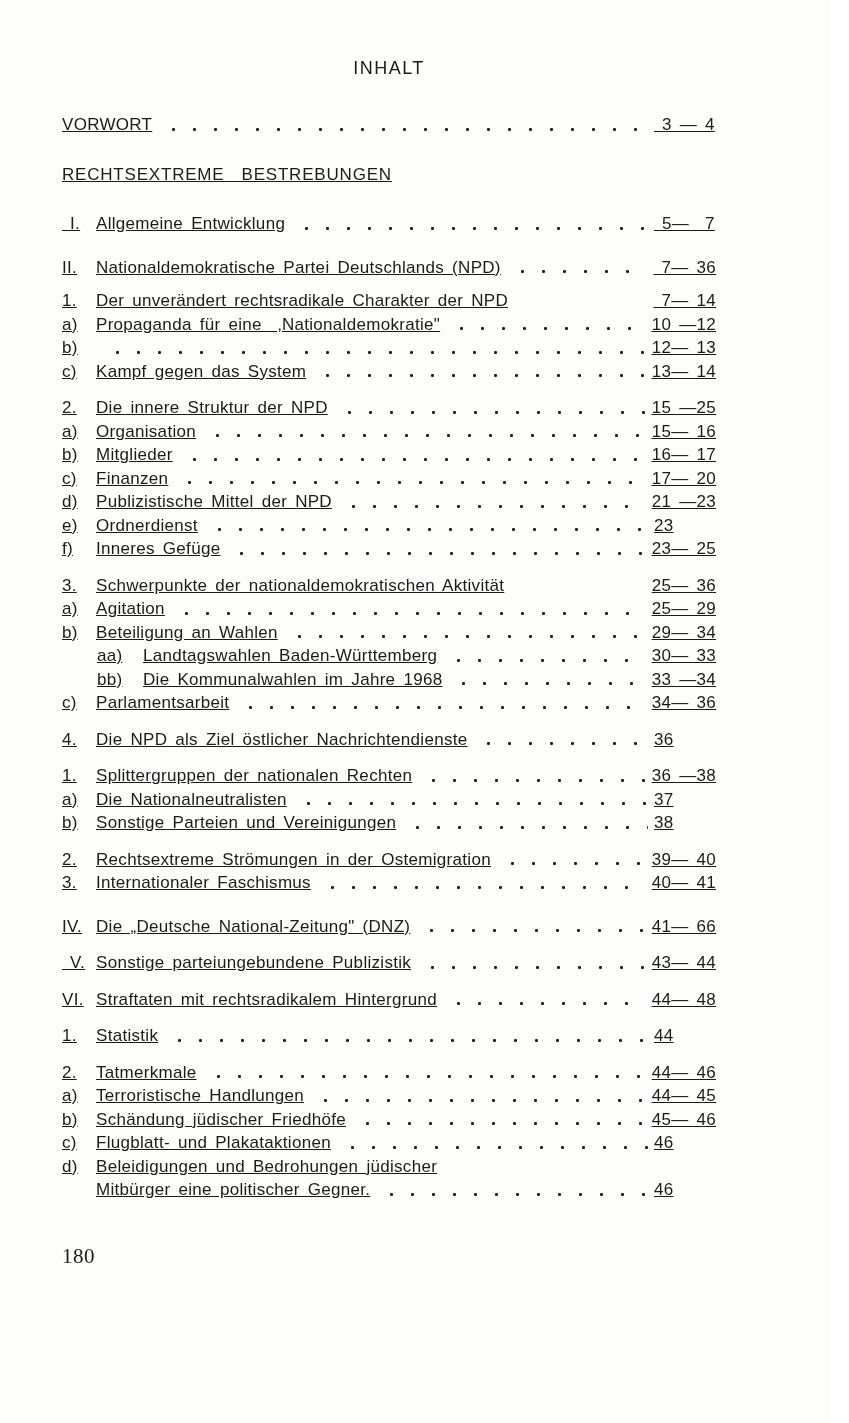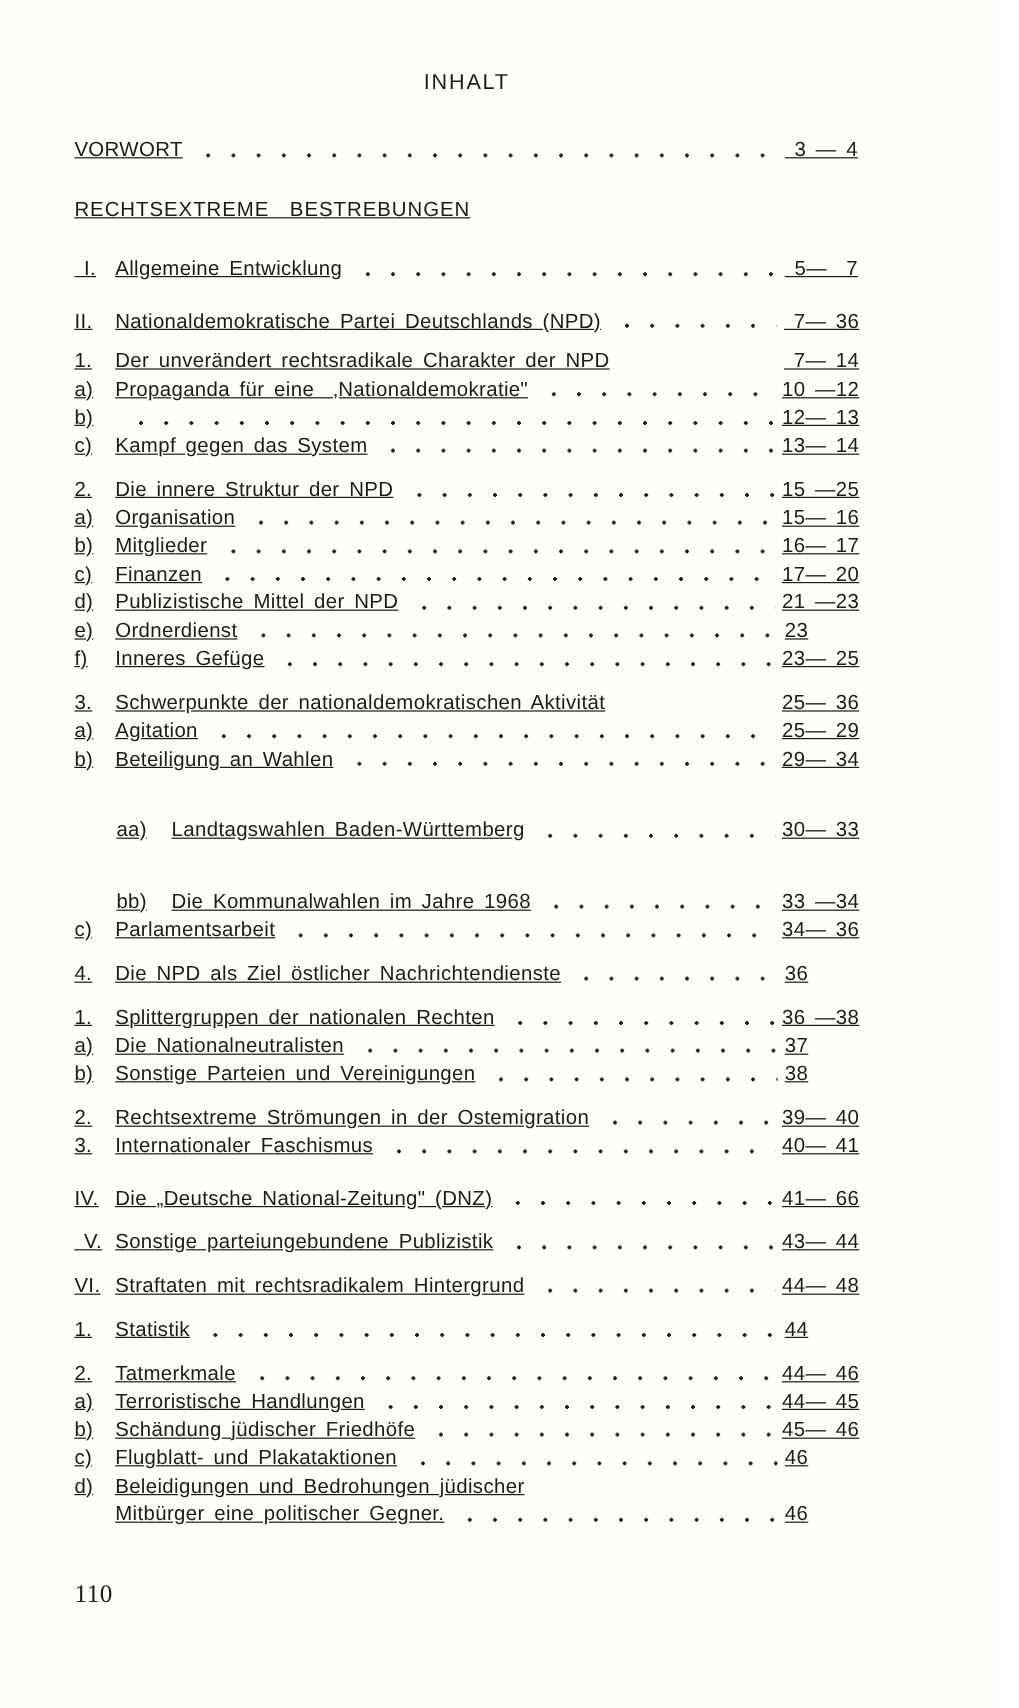--- a/index.html
+++ b/index.html
@@ -32,21 +32,21 @@
   }
   .row.g1 { margin-top: 10px; }
   .row.g2 { margin-top: 13px; }
   .row.g3 { margin-top: 20px; }
   .row.g4 { margin-top: 26px; align-items: flex-end; }
   .row.heading .label { letter-spacing: 0.8px; }
   .prefix {
     flex: 0 0 34px;
     white-space: pre;
   }
-  .indent { padding-left: 35px; margin-top: 36px; }
+  .indent { padding-left: 35px; }
   .indent .prefix { flex-basis: 46px; }
   .label { white-space: pre; }
   .leader {
     flex: 1 1 auto;
     min-width: 6px;
     height: 20px;
     margin: 0 6px 0 5px;
     background-image: radial-gradient(circle, #1f1f1f 1.3px, rgba(0,0,0,0) 1.7px);
     background-size: 21px 5px;
     background-repeat: repeat-x;
@@ -281,14 +281,14 @@
         <span class="prefix">d)</span>
         <span class="label">Beleidigungen und Bedrohungen jüdischer</span>
       </div>
       <div class="row">
         <span class="prefix"></span>
         <span class="label">Mitbürger eine politischer Gegner.</span>
         <span class="leader"></span>
         <span class="pages">46</span>
       </div>
     </div>
-  <div class="footer">110</div>
+  <div class="footer">180</div>
 </div>
 
 </body></html>

